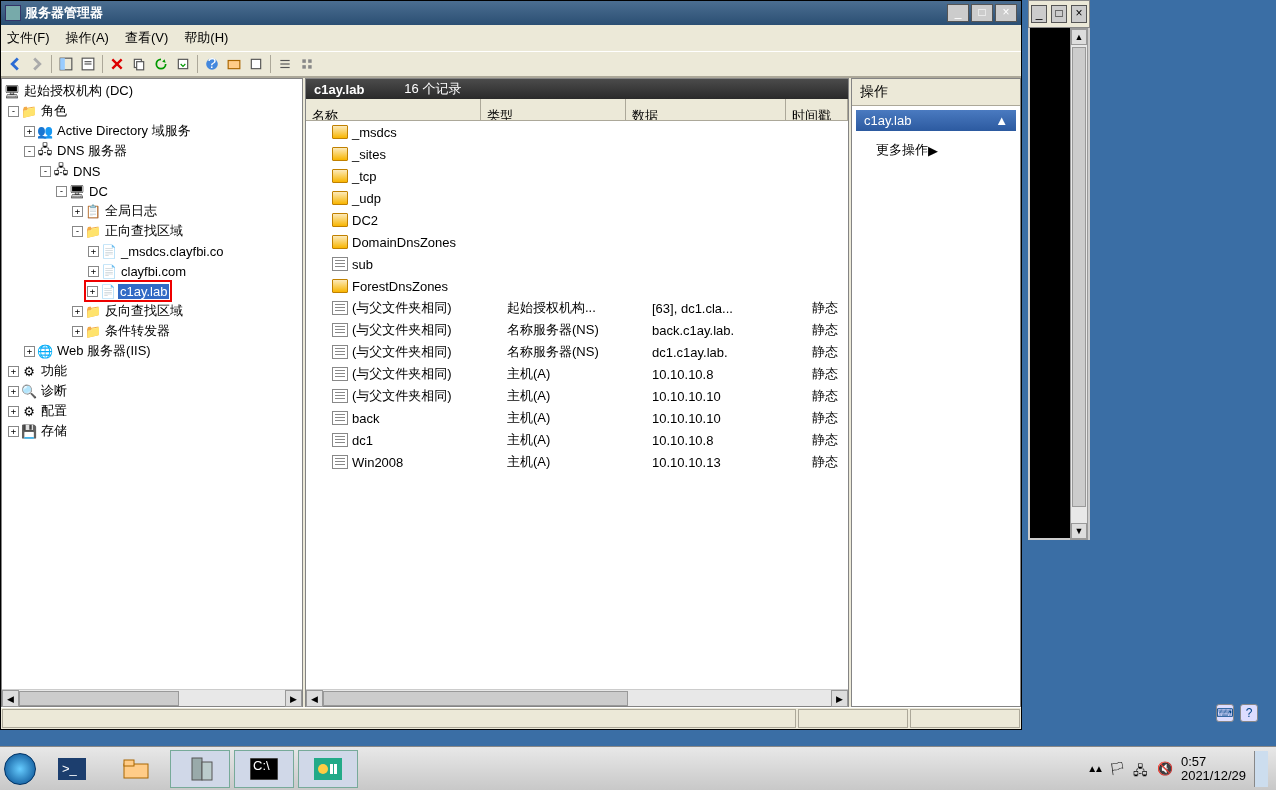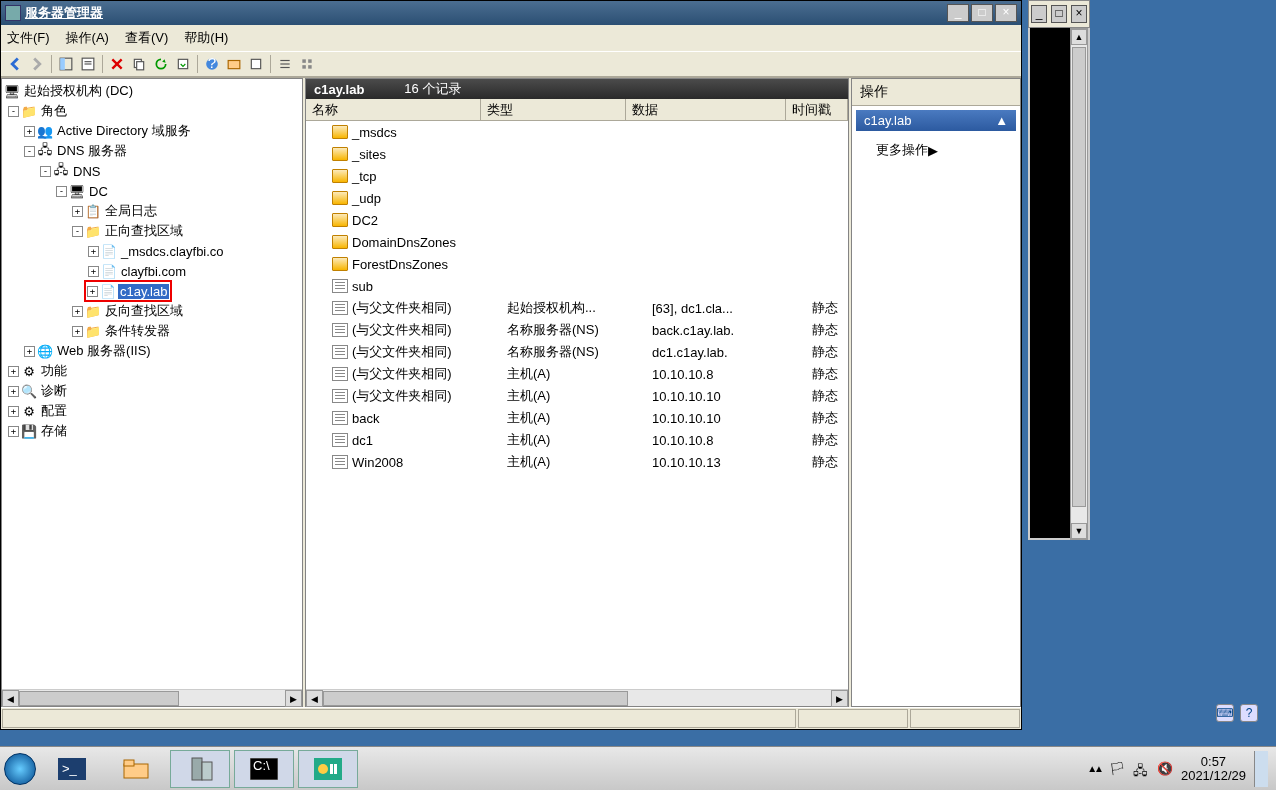--- a/index.html
+++ b/index.html
@@ -2,21 +2,21 @@
 <html><head>
 <meta charset="utf-8">
 <style>
 * { margin:0; padding:0; box-sizing:border-box; font-family:"Microsoft YaHei","SimSun",sans-serif; font-size:13px; }
 body { background:#3a6ea5; width:1276px; height:790px; overflow:hidden; position:relative; }
 
 
 .main-window { position:absolute; left:0; top:0; width:1022px; height:730px; background:#ece9d8; border:1px solid #000; display:flex; flex-direction:column; }
 .titlebar { background:linear-gradient(#4b6e91,#2b4f73); color:#fff; height:24px; display:flex; align-items:center; padding:0 4px; font-family:"SimSun"; }
 .titlebar .icon { width:16px; height:16px; margin-right:4px; background:#7aa; border:1px solid #336; }
-.titlebar .title { flex:1; font-weight:bold;text-decoration:underline; }
+.titlebar .title { flex:1; font-weight:bold; }
 .win-btn { width:22px; height:18px; background:#ccc; border:1px solid #555; margin-left:2px; text-align:center; line-height:14px; font-family:Arial; font-size:12px; cursor:default; }
 .menubar { background:#ece9d8; padding:4px 6px; display:flex; gap:16px; font-family:"SimSun"; font-size:14px; }
 .menubar span { cursor:default; }
 .toolbar { background:#ece9d8; padding:2px 4px; border-top:1px solid #fff; border-bottom:1px solid #aca899; display:flex; gap:2px; align-items:center; }
 .tb-btn { width:20px; height:20px; border:1px solid transparent; display:flex; align-items:center; justify-content:center; }
 .tb-btn svg { width:14px; height:14px; }
 .tb-sep { width:1px; height:18px; background:#aca899; margin:0 2px; }
 
 .content { flex:1; display:flex; border-top:1px solid #aca899; min-height:0; }
 .pane { background:#fff; border:1px solid #848484; display:flex; flex-direction:column; min-height:0; }
@@ -32,21 +32,21 @@
 .tree-label { padding:0 2px; }
 .tree-label.selected { background:#316ac5; color:#fff; }
 .tree-highlight { border:2px solid #e00; padding:1px; display:inline-flex; align-items:center; }
 .scrollbar-h { height:17px; background:#e8e8e8; border-top:1px solid #ccc; display:flex; }
 .sb-btn { width:17px; height:17px; background:#ddd; border:1px solid #999; display:flex; align-items:center; justify-content:center; font-size:9px; }
 .sb-track { flex:1; background:#e8e8e8; position:relative; }
 .sb-thumb { position:absolute; height:15px; top:1px; background:#ccc; border:1px solid #999; }
 
 .list-header { background:linear-gradient(#4b4b4b,#2a2a2a); color:#fff; height:20px; display:flex; align-items:center; padding-left:8px; font-family:"SimSun"; font-size:14px; }
 .list-cols { display:flex; background:#ece9d8; border-bottom:1px solid #aca899; height:22px; font-family:"SimSun"; font-size:14px; }
-.list-col { border-right:1px solid #aca899; padding:2px 6px; overflow:hidden; }
+.list-col { border-right:1px solid #aca899; padding:8px 6px; overflow:hidden; }
 .list-body { flex:1; overflow:auto; font-family:"SimSun"; font-size:14px;padding-left:22px; }
 .list-row { display:flex; height:22px; align-items:center; }
 .cell { padding:0 4px; overflow:hidden; white-space:nowrap; display:flex; align-items:center; }
 .rec-icon { width:16px; height:14px; margin-right:4px; display:inline-block; flex-shrink:0; }
 .folder-ic{ background:linear-gradient(#fceabb,#f8b500); border:1px solid #c08000; border-radius:1px; }
 .record-ic{ background:#fff; border:1px solid #888; position:relative; }
 .record-ic::before{content:"";position:absolute;left:2px;top:2px;right:2px;height:1px;background:#888;box-shadow:0 3px #888,0 6px #888;}
 
 .action-title { background:#ece9d8; padding:4px 8px; font-family:"SimSun"; font-size:14px; border-bottom:1px solid #aca899; }
 .action-sub { background:linear-gradient(#4a7ac0,#2c5aa0); color:#fff; padding:3px 8px; margin:4px; display:flex; justify-content:space-between; align-items:center; font-family:"SimSun"; font-size:14px; }
@@ -62,21 +62,21 @@
 .dark-sb { position:absolute; left:1070px; top:28px; width:18px; height:512px; background:#e8e8e8; border:1px solid #999; }
 .dark-sb .sb-btn{width:16px;height:16px;position:absolute;}
 .dark-sb .thumb{position:absolute;left:1px;width:14px;background:#ccc;border:1px solid #999;}
 
 
 .taskbar { position:absolute; left:0; bottom:0; width:1276px; height:44px; background:linear-gradient(#e8e8e8,#c8c8c8); border-top:1px solid #888; display:flex; align-items:center; }
 .start-btn { width:32px; height:32px; margin:4px; border-radius:50%; background:radial-gradient(#6cf,#048); border:1px solid #036; }
 .task-item { width:60px; height:38px; margin:2px; border:1px solid transparent; display:flex; align-items:center; justify-content:center; }
 .task-item.active{ background:#d0d8e8; border:1px solid #7a9; }
 .tray { margin-left:auto; display:flex; align-items:center; gap:8px; padding:0 8px; font-family:"SimSun"; font-size:12px; }
-.tray-time { text-align:center; line-height:14px; }
+.tray-time { text-align:left; line-height:14px; }
 .tray-ic { width:16px; height:16px; }
 
 
 .helpbar{position:absolute;right:18px;top:704px;display:flex;gap:6px;}
 .helpbar .hic{width:18px;height:18px;border:1px solid #888;background:#ddf;border-radius:3px;display:flex;align-items:center;justify-content:center;font-size:12px;color:#048;}
 
 </style>
 </head>
 <body>
 
@@ -377,31 +377,31 @@
             <div class="cell" style="width:175px">
               <span class="rec-icon folder-ic"></span>
               <span>DomainDnsZones</span>
             </div>
             <div class="cell" style="width:145px"></div>
             <div class="cell" style="width:160px"></div>
             <div class="cell" style="flex:1"></div>
           </div>
           <div class="list-row">
             <div class="cell" style="width:175px">
+              <span class="rec-icon record-ic"></span>
+              <span>sub</span>
+            </div>
+            <div class="cell" style="width:145px"></div>
+            <div class="cell" style="width:160px"></div>
+            <div class="cell" style="flex:1"></div>
+          </div>
+          <div class="list-row">
+            <div class="cell" style="width:175px">
               <span class="rec-icon folder-ic"></span>
               <span>ForestDnsZones</span>
-            </div>
-            <div class="cell" style="width:145px"></div>
-            <div class="cell" style="width:160px"></div>
-            <div class="cell" style="flex:1"></div>
-          </div>
-          <div class="list-row">
-            <div class="cell" style="width:175px">
-              <span class="rec-icon record-ic"></span>
-              <span>sub</span>
             </div>
             <div class="cell" style="width:145px"></div>
             <div class="cell" style="width:160px"></div>
             <div class="cell" style="flex:1"></div>
           </div>
           <div class="list-row">
             <div class="cell" style="width:175px">
               <span class="rec-icon record-ic"></span>
               <span>(与父文件夹相同)</span>
             </div>

